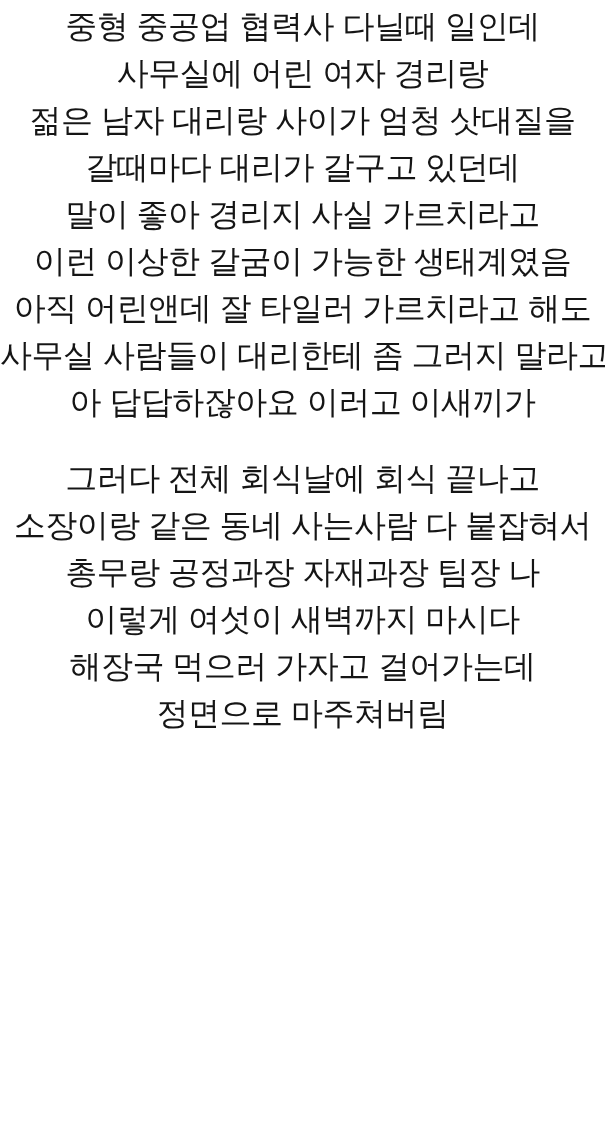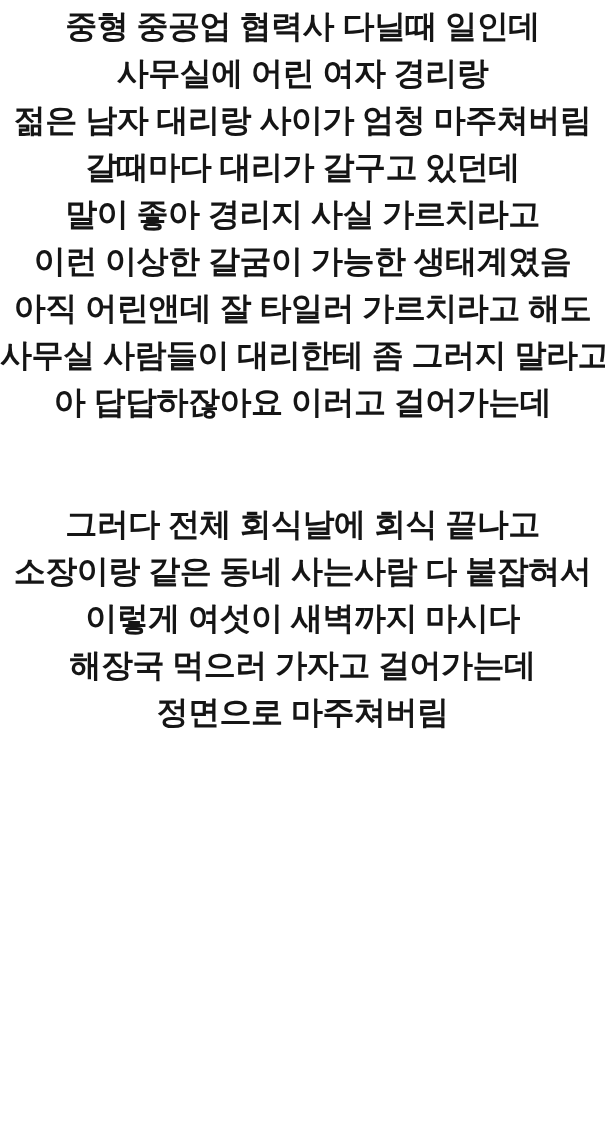--- a/index.html
+++ b/index.html
@@ -17,50 +17,51 @@
     width: 605px;
     height: 1131px;
     padding-top: 3px;
     font-family: "Liberation Sans", "DejaVu Sans", sans-serif;
     color: var(--fg);
     display: flex;
     flex-direction: column;
     align-items: stretch;
   }
   .paragraph { display: block; }
-  .paragraph + .paragraph { margin-top: 75px; }
+  .paragraph + .paragraph { margin-top: 29px; }
   .line {
     display: block;
     text-align: center;
     font-size: 32px;
     line-height: 47px;
-    font-weight: 700;
+    font-weight: 400;
     letter-spacing: -0.5px;
     white-space: nowrap;
   }
 </style>
 </head>
 <body>
 
 <div class="post">
 
   <div class="paragraph">
     <span class="line">중형 중공업 협력사 다닐때 일인데</span>
     <span class="line">사무실에 어린 여자 경리랑</span>
-    <span class="line">젊은 남자 대리랑 사이가 엄청 마주쳐버림</span>
+    <span class="line">젊은 남자 대리랑 사이가 엄청 삿대질을</span>
     <span class="line">갈때마다 대리가 갈구고 있던데</span>
     <span class="line">말이 좋아 경리지 사실 가르치라고</span>
     <span class="line">이런 이상한 갈굼이 가능한 생태계였음</span>
     <span class="line">아직 어린앤데 잘 타일러 가르치라고 해도</span>
     <span class="line">사무실 사람들이 대리한테 좀 그러지 말라고</span>
-    <span class="line">아 답답하잖아요 이러고 걸어가는데</span>
+    <span class="line">아 답답하잖아요 이러고 이새끼가</span>
   </div>
 
   <div class="paragraph">
     <span class="line">그러다 전체 회식날에 회식 끝나고</span>
     <span class="line">소장이랑 같은 동네 사는사람 다 붙잡혀서</span>
+    <span class="line">총무랑 공정과장 자재과장 팀장 나</span>
     <span class="line">이렇게 여섯이 새벽까지 마시다</span>
     <span class="line">해장국 먹으러 가자고 걸어가는데</span>
     <span class="line">정면으로 마주쳐버림</span>
   </div>
 
 
 </div>
 
 </body></html>

